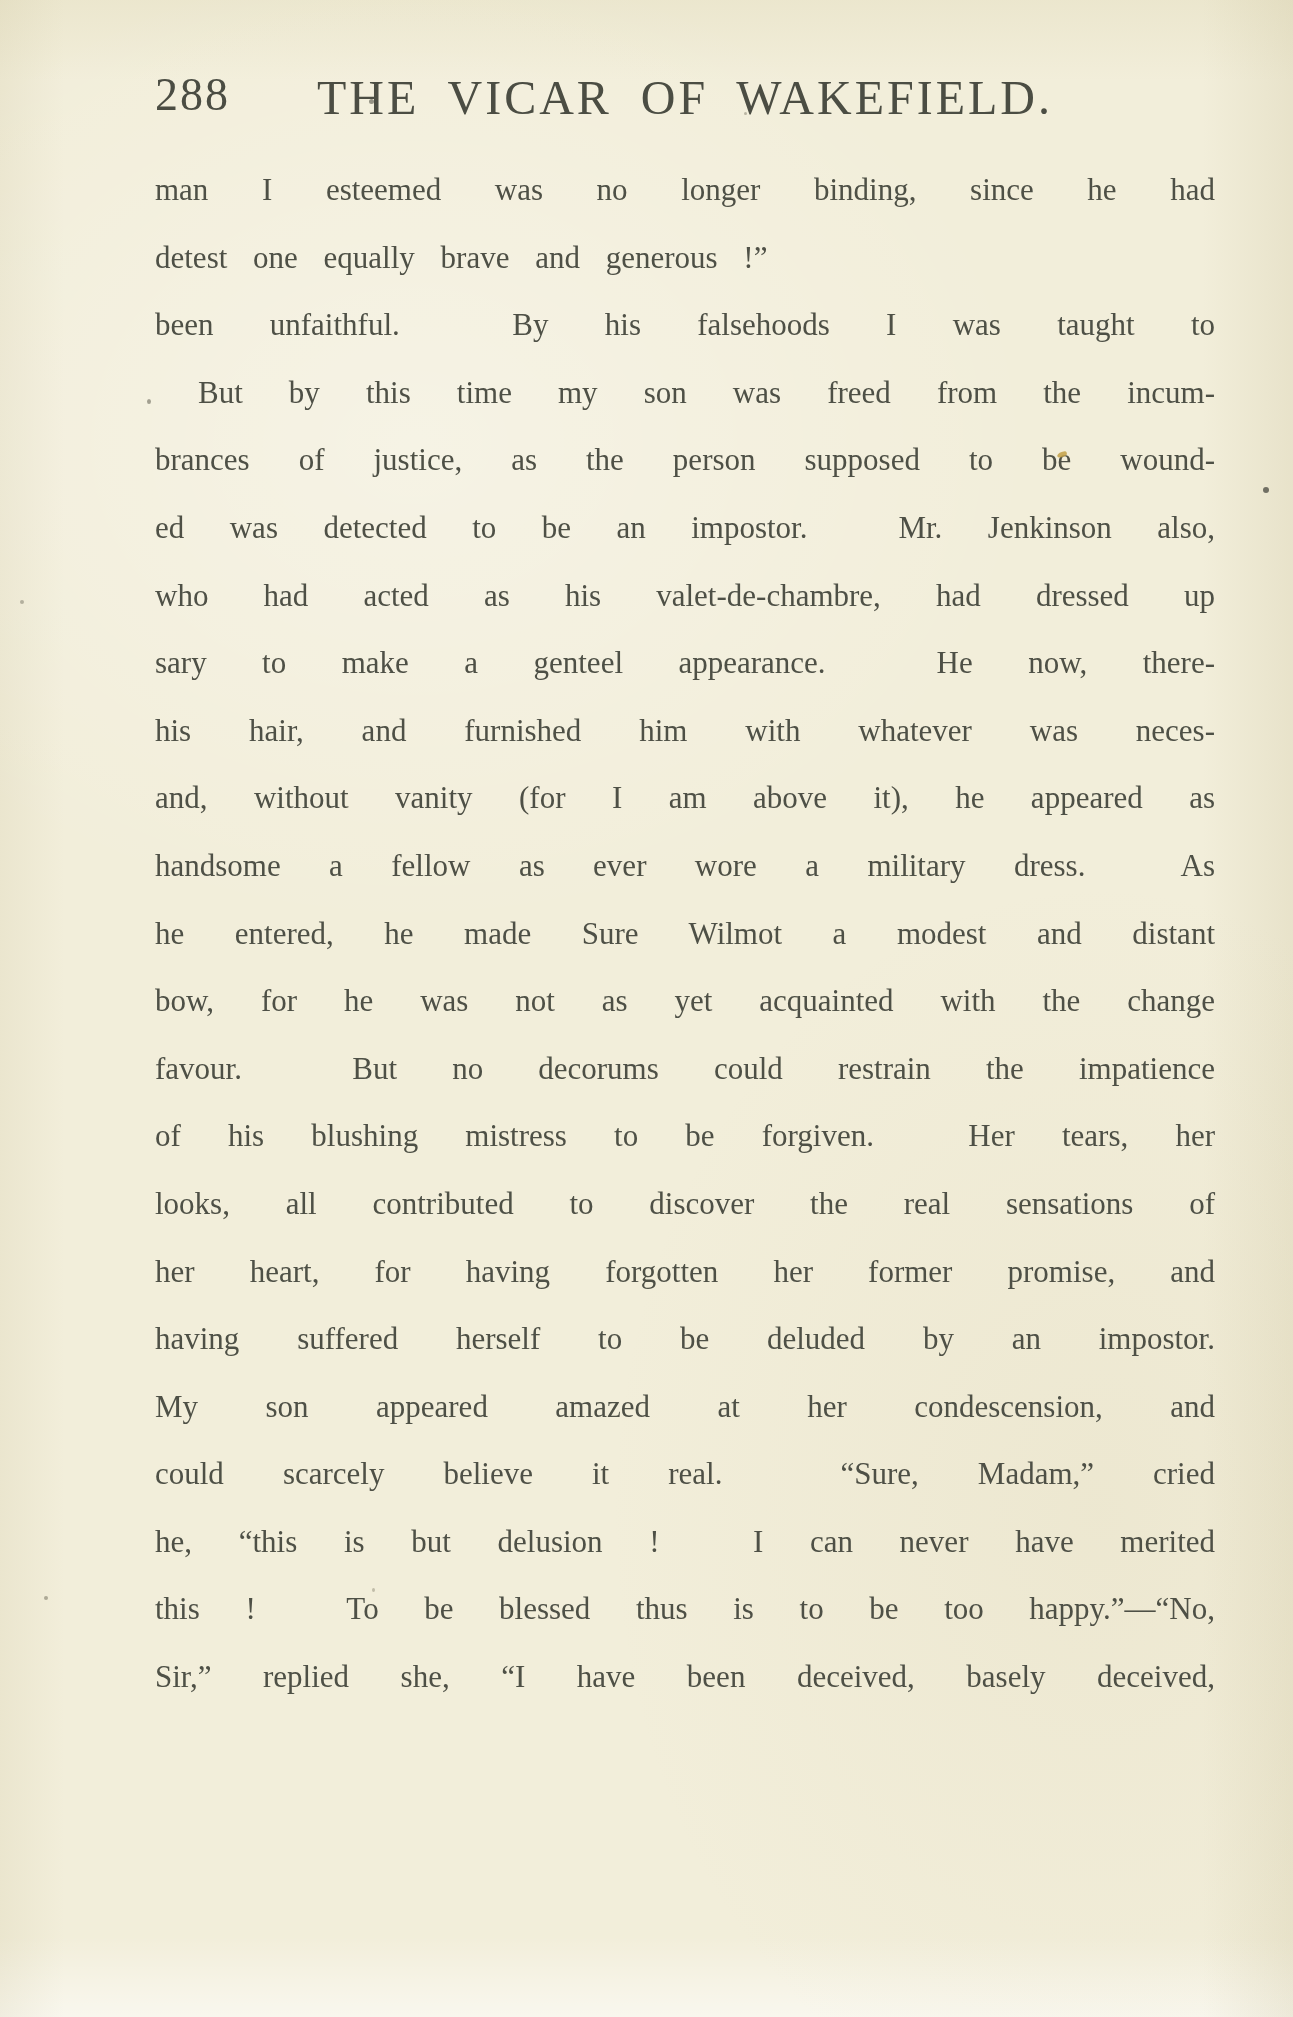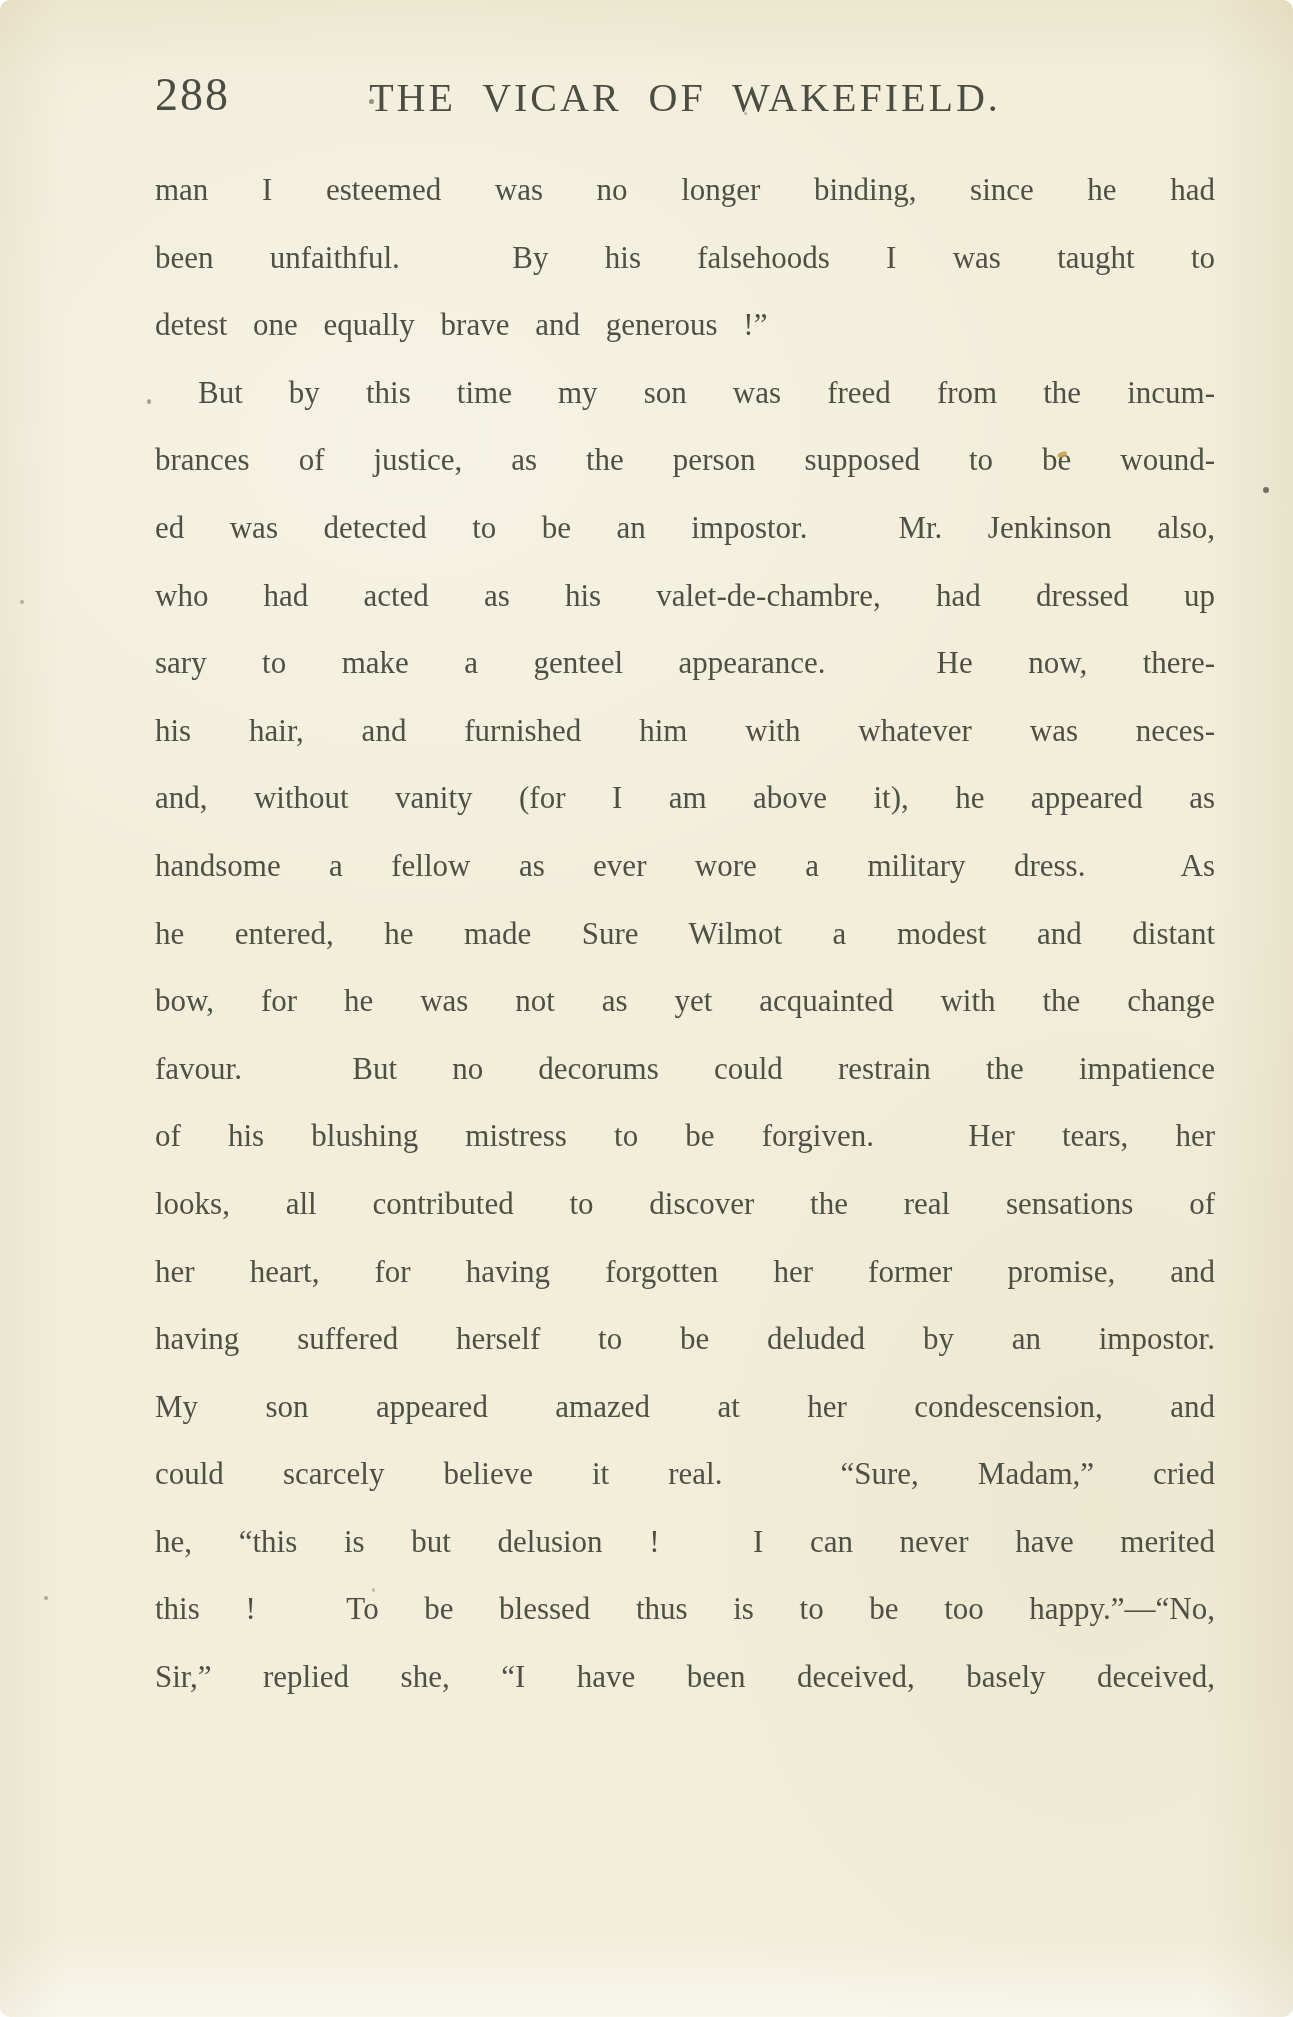--- a/index.html
+++ b/index.html
@@ -16,21 +16,20 @@
   }
   .page {
     position: absolute;
     inset: 0;
     background:
       radial-gradient(ellipse 900px 700px at 32% 22%, rgba(255,255,255,0.30), rgba(255,255,255,0) 70%),
       radial-gradient(ellipse 700px 900px at 85% 75%, rgba(205,192,150,0.14), rgba(205,192,150,0) 70%),
       linear-gradient(90deg, rgba(196,186,146,0.16) 0%, rgba(196,186,146,0) 5%, rgba(196,186,146,0) 93%, rgba(196,186,146,0.22) 100%),
       linear-gradient(180deg, rgba(205,196,150,0.18) 0%, rgba(205,196,150,0) 4%, rgba(205,196,150,0) 96%, rgba(255,255,255,0.55) 100%),
       var(--paper, #f2eeda);
-    border-radius: 10px;
   }
   .running-head {
     position: absolute;
     top: 72px;
     left: 155px;
     width: 1060px;
     height: 48px;
   }
   .page-number {
     position: absolute;
@@ -40,21 +39,21 @@
     line-height: 46px;
     letter-spacing: 2px;
     color: var(--ink-head, #4b4d43);
   }
   .running-title {
     position: absolute;
     left: 0;
     top: 5px;
     width: 100%;
     text-align: center;
-    font-size: 40px;
+    font-size: 48px;
     line-height: 42px;
     letter-spacing: 3px;
     word-spacing: 14px;
     color: var(--ink-head, #4b4d43);
   }
   .text-block {
     position: absolute;
     left: 155px;
     top: 156px;
     width: 1060px;
@@ -96,22 +95,22 @@
 
 <div class="page">
 
   <header class="running-head">
     <span class="page-number">288</span>
     <span class="running-title">THE VICAR OF WAKEFIELD.</span>
   </header>
 
   <main class="text-block" id="text-block">
       <div class="line">man I esteemed was no longer binding, since he had</div>
+      <div class="line para-end">detest one equally brave and generous&nbsp;!”</div>
       <div class="line">been unfaithful.&nbsp; By his falsehoods I was taught to</div>
-      <div class="line para-end">detest one equally brave and generous&nbsp;!”</div>
       <div class="line indent">But by this time my son was freed from the incum-</div>
       <div class="line">brances of justice, as the person supposed to be wound-</div>
       <div class="line">ed was detected to be an impostor.&nbsp; Mr. Jenkinson also,</div>
       <div class="line">who had acted as his valet-de-chambre, had dressed up</div>
       <div class="line">sary to make a genteel appearance.&nbsp; He now, there-</div>
       <div class="line">his hair, and furnished him with whatever was neces-</div>
       <div class="line">and, without vanity (for I am above it), he appeared as</div>
       <div class="line">handsome a fellow as ever wore a military dress.&nbsp; As</div>
       <div class="line">he entered, he made Sure Wilmot a modest and distant</div>
       <div class="line">bow, for he was not as yet acquainted with the change</div>

